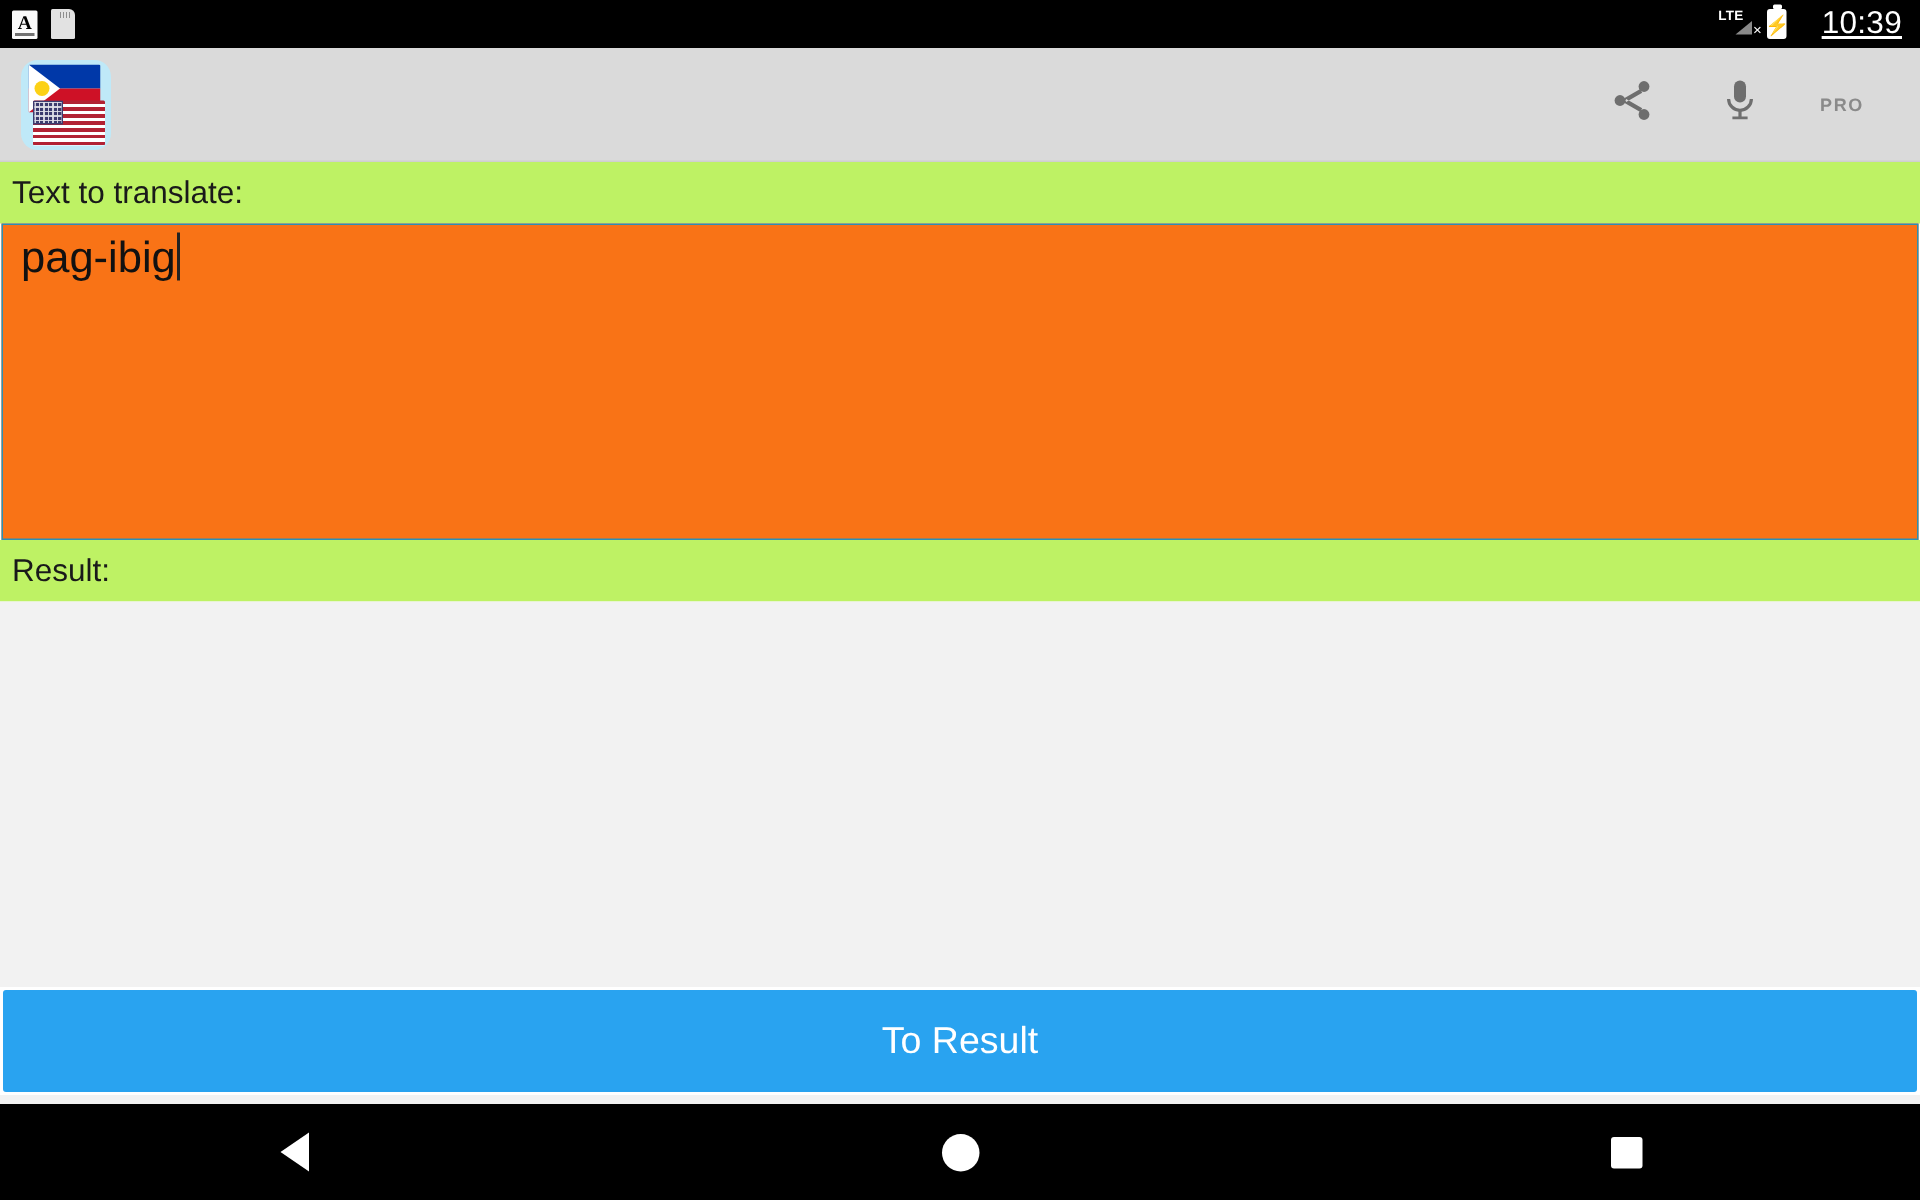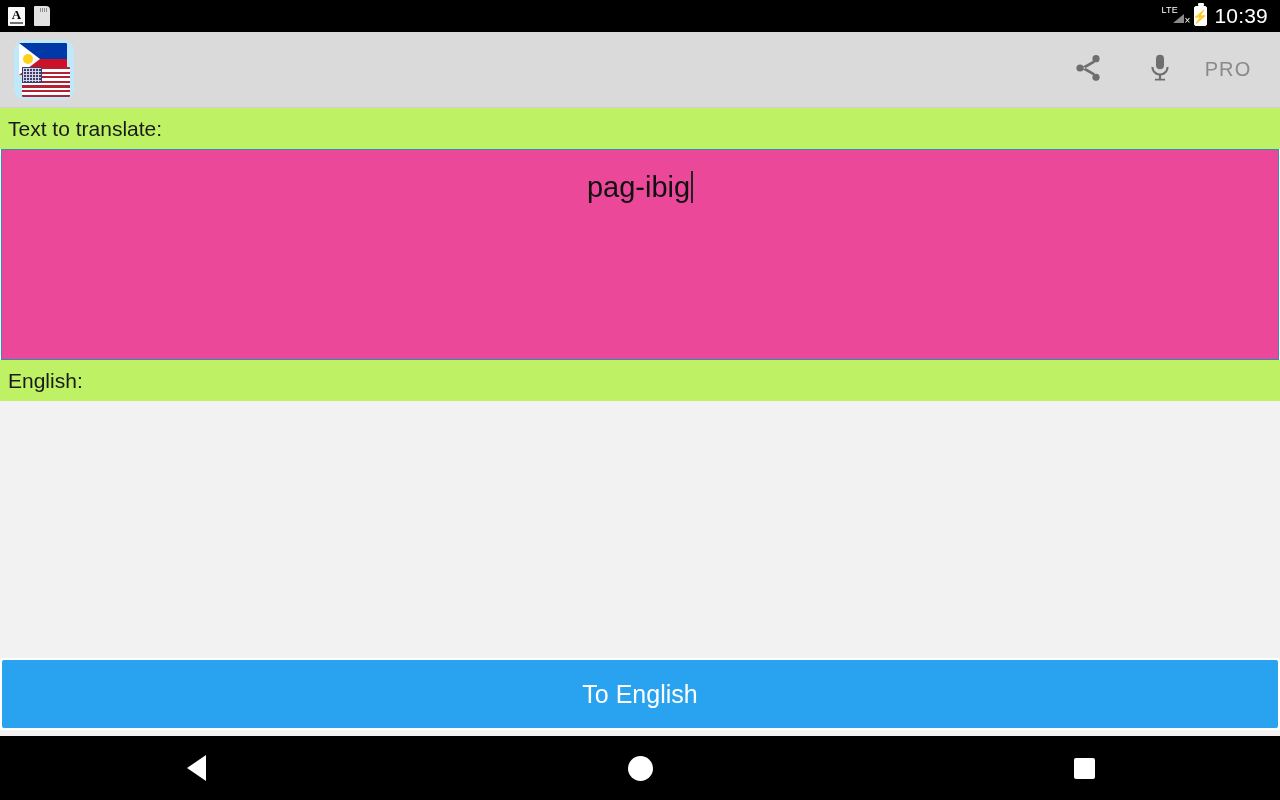--- a/index.html
+++ b/index.html
@@ -78,21 +78,21 @@
     position: relative;
     width: 26px;
     height: 20px;
   }
   .signal-label {
     position: absolute;
     top: -1px; left: 0;
     font-size: 9px;
     color: #ffffff;
     letter-spacing: .2px;
-    font-weight: normal;
+    font-weight: bold;
   }
   .signal-tri {
     position: absolute;
     right: 3px; bottom: 3px;
     width: 0; height: 0;
     border-left: 11px solid transparent;
     border-bottom: 9px solid #8a8a8a;
   }
   .signal-x {
     position: absolute;
@@ -124,21 +124,22 @@
     width: 100%; height: 100%;
     display: flex; align-items: center; justify-content: center;
     color: #000;
     font-size: 13px;
     line-height: 1;
   }
   .clock {
     color: #ffffff;
     font-size: 21px;
     letter-spacing: .2px;
-    margin-left: 0;
+    margin-left: 16px;
+    text-decoration: underline;
   }
 
   
   .action-bar {
     height: 76px;
     flex: 0 0 76px;
     background: #dadada;
     display: flex;
     align-items: center;
     padding: 0 12px 0 14px;
@@ -207,46 +208,45 @@
   }
   .ab-btn {
     width: 72px; height: 72px;
     display: flex;
     align-items: center;
     justify-content: center;
     cursor: pointer;
   }
   .pro-text {
     color: #8a8a8a;
-    font-size: 20px;
-    font-weight: normal;
+    font-size: 12px;
+    font-weight: bold;
     letter-spacing: 1.1px;
     padding-right: 8px;
   }
 
   
   .field-label {
     background: #bef264;
     font-size: 21px;
     color: #1a1a1a;
     padding: 7px 0 6px 8px;
     line-height: 28px;
     flex: 0 0 auto;
   }
   .text-area {
-    background: #ec4899;
+    background: #f97316;
     border: 1px solid #2c8fb5;
     margin: 0 1px;
-    padding: 18px 12px;
+    padding: 3px 12px;
     font-size: 29px;
     color: #111111;
     line-height: 38px;
     position: relative;
     overflow: hidden;
-    text-align: center;
   }
   .input-area { flex: 0 0 211px; }
   .result-area {
     flex: 0 0 207px;
     border-color: #52b5d8;
   }
   .caret {
     display: inline-block;
     width: 2px;
     height: 32px;
@@ -381,27 +381,27 @@
       </div>
     </div>
   </div>
 
   <div class="field-label">Text to translate:</div>
 
   <div class="text-area input-area">
     <span>pag-ibig</span><span class="caret"></span>
   </div>
 
-  <div class="field-label">English:</div>
+  <div class="field-label">Result:</div>
 
 
   <div class="spacer-gray"></div>
 
   <div class="button-row">
-    <button class="action-button">To English</button>
+    <button class="action-button">To Result</button>
   </div>
   <div class="bottom-gap"></div>
 
   <div class="nav-bar">
     <div class="nav-btn">
       <span class="nav-back"></span>
     </div>
     <div class="nav-btn">
       <span class="nav-home"></span>
     </div>

